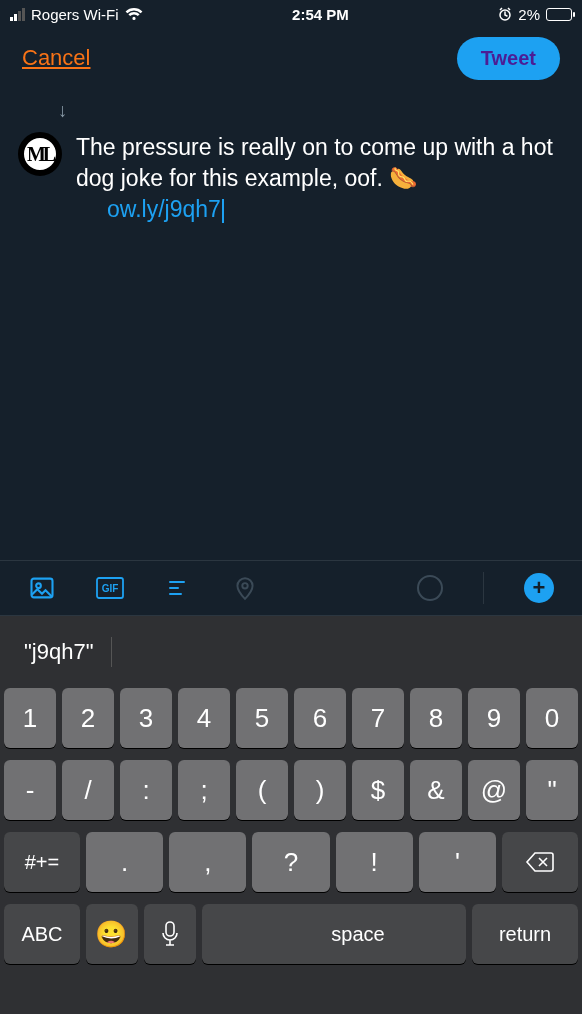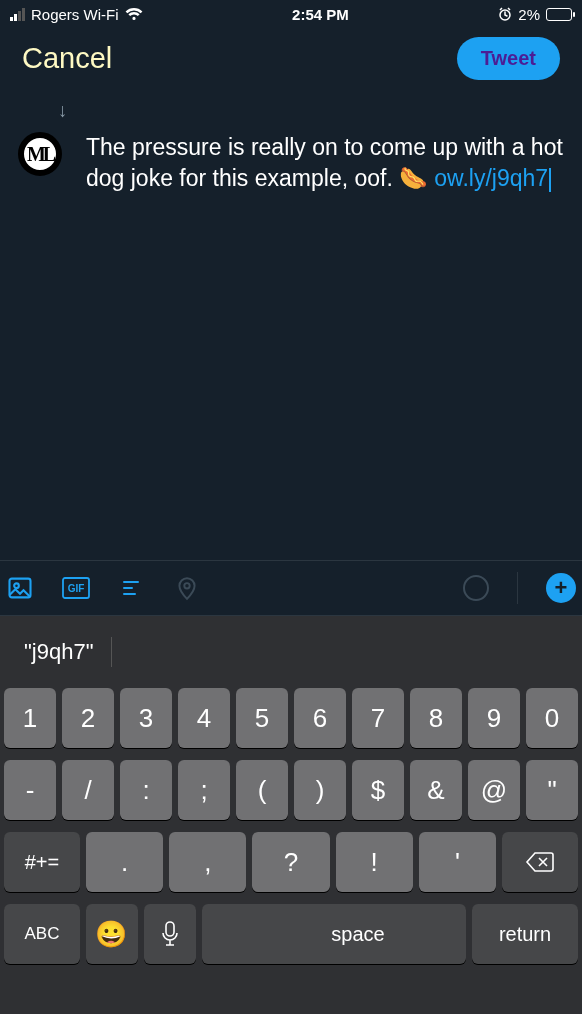--- a/index.html
+++ b/index.html
@@ -12,53 +12,53 @@
   .signal-bars span { width: 3px; background: #fff; display: inline-block; }
   .signal-bars span:nth-child(1){height:4px;} .signal-bars span:nth-child(2){height:7px;}
   .signal-bars span:nth-child(3){height:10px;background:#555;} .signal-bars span:nth-child(4){height:13px;background:#555;}
   .wifi-icon svg { display:block; }
   .battery { width:26px; height:13px; border:1px solid #fff; border-radius:3px; position:relative; }
   .battery::after { content:""; position:absolute; right:-4px; top:3px; width:2px; height:5px; background:#fff; border-radius:1px;}
   .battery-fill { height:100%; width:41%; background:#fff; }
 
   
   .nav { height: 60px; display:flex; align-items:center; justify-content:space-between; padding: 0 22px; }
-  .cancel { color:#fef9c3; font-size:29px; }
+  .cancel { color:#f97316; font-size:22px;text-decoration:underline; }
   .tweet-btn { background:#1da1f2; color:#4c1d95; font-size:20px; font-weight:600; padding:10px 24px; border-radius:30px; }
 
   
   .compose { padding: 0 18px; }
   .add-prev { display:flex; align-items:center; gap:14px; color:#8899a6; font-size:19px; padding: 12px 0 10px 40px; }
-  .row { display:flex; gap:24px; align-items:flex-start; }
+  .row { display:flex; gap:14px; align-items:flex-start; }
   .avatar { width:44px; height:44px; border-radius:50%; background:#fff; flex-shrink:0; display:flex; align-items:center; justify-content:center; font-weight:bold; color:#000; font-family: serif; font-size:20px; border:6px solid #000; letter-spacing:-3px;}
   .text-area { font-size:23px; line-height:1.35; color:#fff; flex:1; }
-  .text-area .link { color:#1da1f2; }
+  .text-area .link { color:#1da1f2;margin-left:31px; }
   .caret { display:inline-block; width:2px; height:24px; background:#1da1f2; vertical-align:middle; margin-left:1px; }
 
   
-  .compose-toolbar { position:absolute; left:0; right:0; top:560px; height:56px; border-top:1px solid #2b3640; border-bottom:1px solid #2b3640; display:flex; align-items:center; padding:0 6px; gap:28px; }
+  .compose-toolbar { position:absolute; left:0; right:0; top:560px; height:56px; border-top:1px solid #2b3640; border-bottom:1px solid #2b3640; display:flex; align-items:center; padding:0 28px; gap:40px; }
   .compose-toolbar .ico { color:#1da1f2; }
   .compose-toolbar .ico.muted { color:#3b4a57; }
   .spacer { flex:1; }
   .char-ring { width:26px; height:26px; border:2px solid #3b4a57; border-radius:50%; }
   .divider { width:1px; height:32px; background:#2b3640; }
   .add-thread { width:30px; height:30px; border-radius:50%; background:#1da1f2; color:#14202a; display:flex; align-items:center; justify-content:center; font-size:22px; font-weight:bold;}
 
   
   .keyboard { position:absolute; left:0; right:0; bottom:0; top:616px; background:#2f3033; padding: 8px 4px 6px 4px; display:flex; flex-direction:column; }
   .suggestion-bar { height:56px; display:flex; align-items:center; padding:0 20px; color:#fff; font-size:22px; gap:18px; }
   .sugg-sep { width:1px; height:30px; background:#555; }
   .key-rows { flex:1; display:flex; flex-direction:column; gap:12px; padding-top:8px;}
   .krow { display:flex; gap:6px; }
   .key { background:#717173; color:#fff; border-radius:6px; display:flex; align-items:center; justify-content:center; font-size:26px; height:60px; box-shadow: 0 1px 0 #000; }
   .key.dark { background:#464749; }
   .k1 { flex:1; }
   .k-wide { flex: 1.45; }
   .k-shift { width:76px; }
-  .k-abc { width:76px; font-size:17px;}
+  .k-abc { width:76px; font-size:20px;}
   .k-emoji { width:52px; }
   .k-mic { width:52px; }
   .k-space { flex:1; font-size:20px;padding-left:48px; }
   .k-return { width:106px; font-size:20px;}
   .krow.bottom .key { height:60px; }
   svg { display:block; }
 </style>
 </head>
 <body>
 

